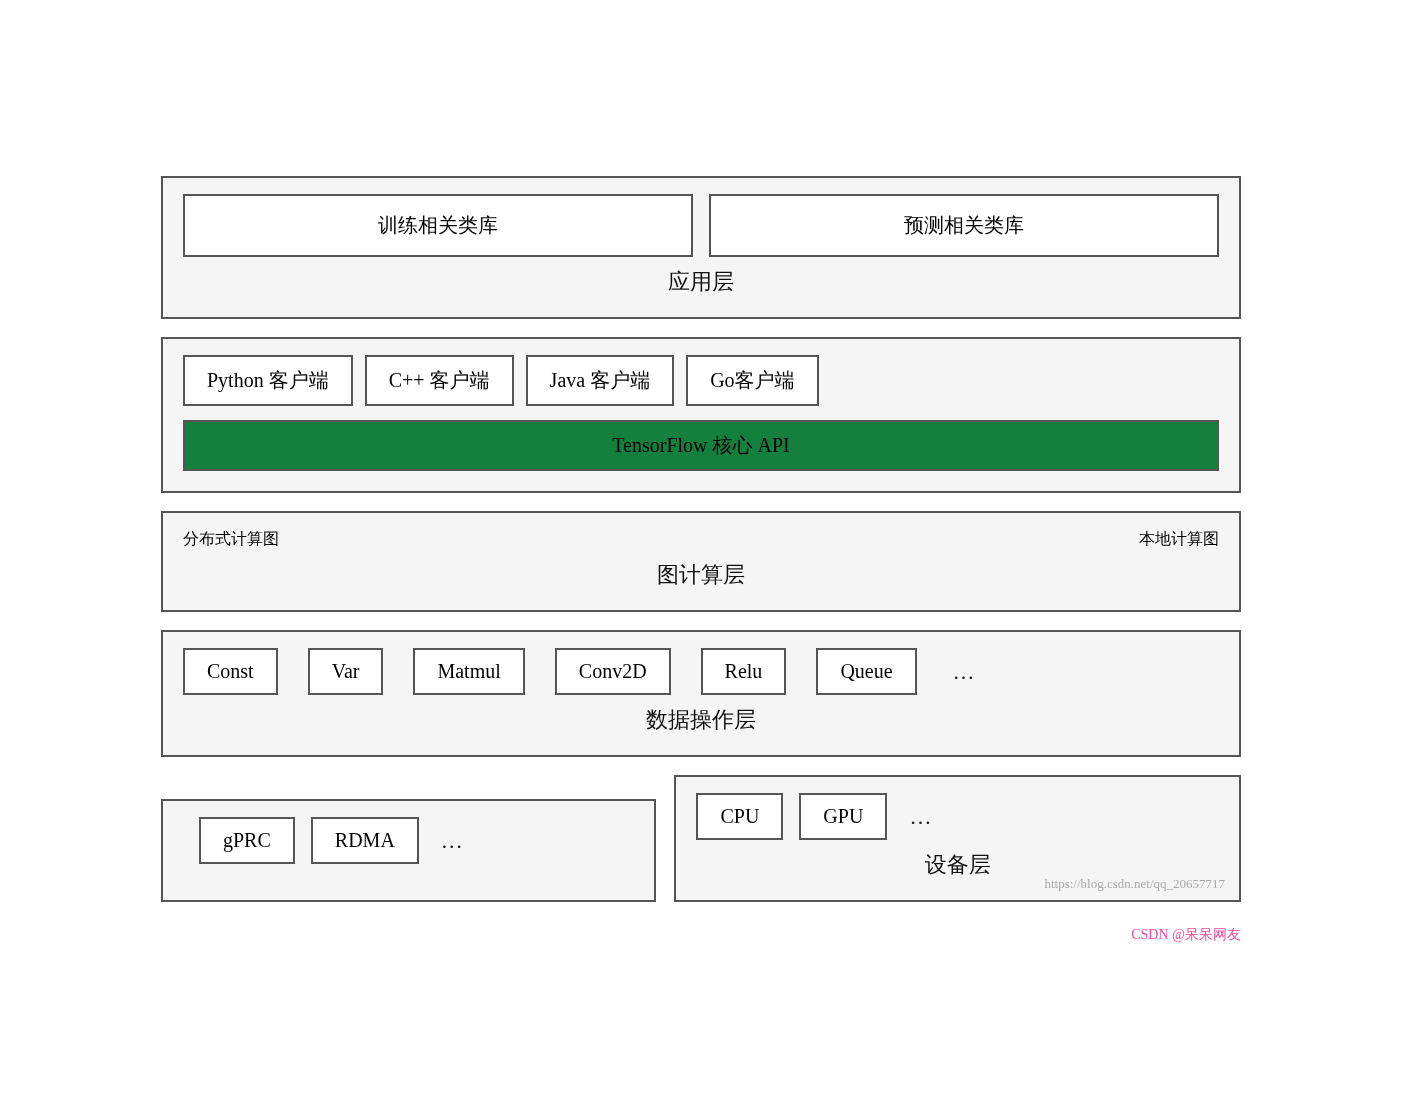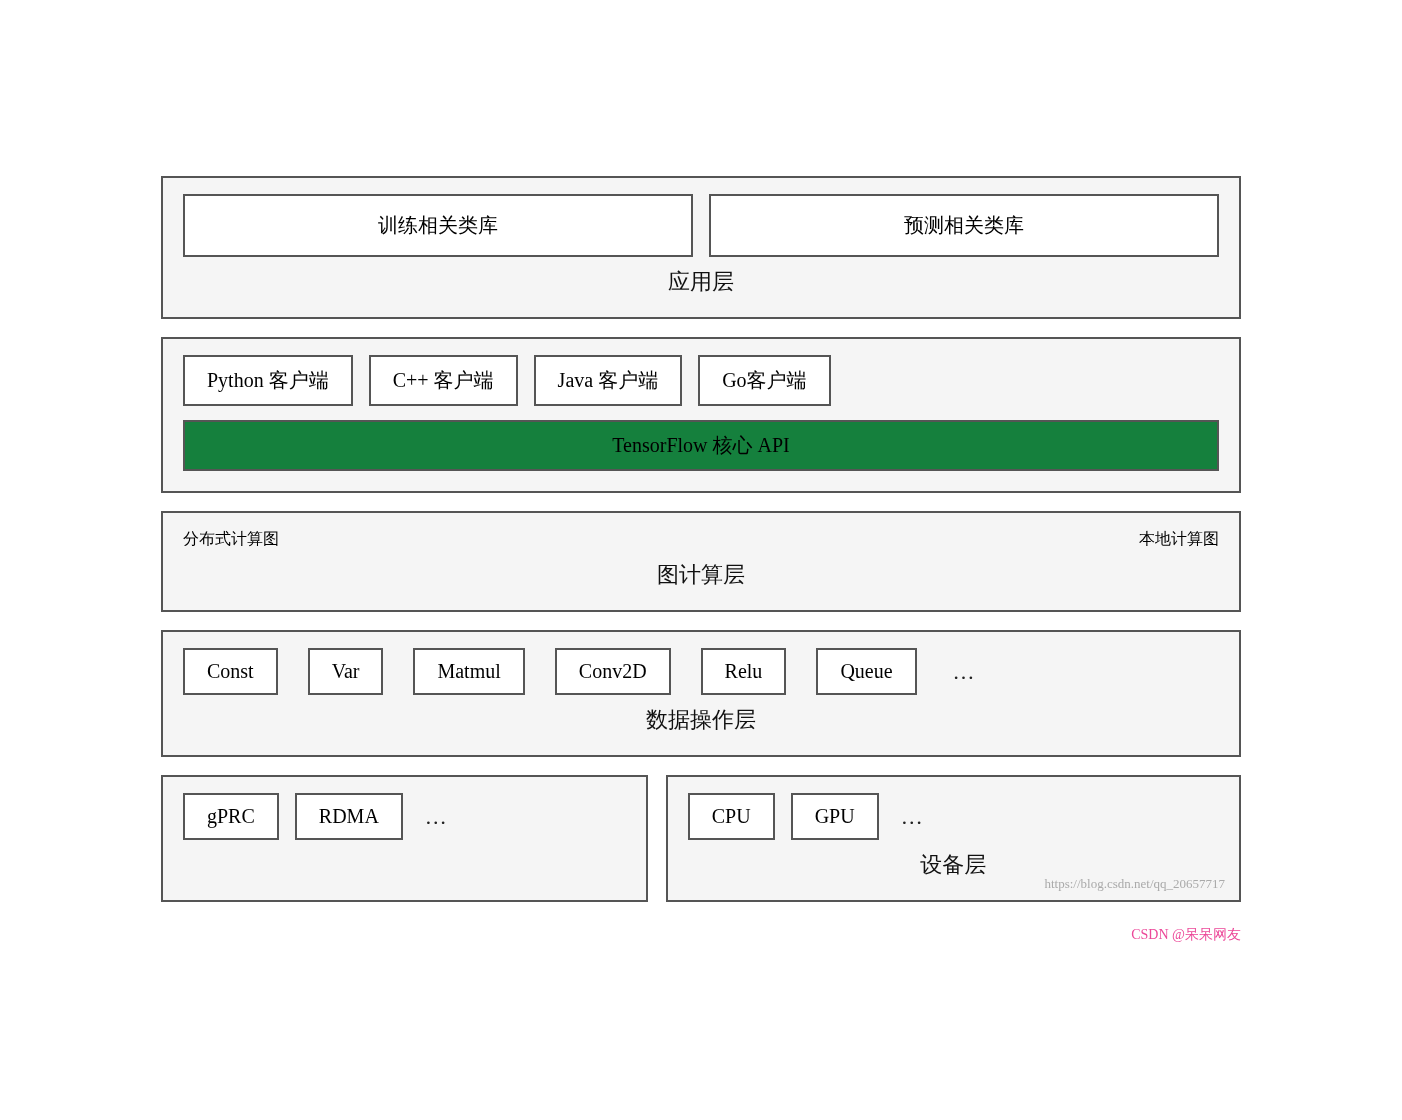--- a/index.html
+++ b/index.html
@@ -66,20 +66,21 @@
       border: 2px solid #555;
       background: #ffffff;
       padding: 16px 20px;
       font-size: 20px;
       text-align: center;
     }
 
     
     .client-layer .inner-boxes {
       justify-content: flex-start;
+      gap: 12px;
     }
 
     .client-layer .api-box {
       border: 2px solid #555;
       background: #15803d;
       padding: 10px 20px;
       font-size: 20px;
       text-align: center;
       margin-top: 14px;
     }
@@ -100,21 +101,22 @@
     .bottom-row {
       display: flex;
       flex-direction: row;
       gap: 18px;
     }
 
     .network-layer {
       flex: 1;
       border: 2px solid #555;
       background: #f5f5f5;
-      padding: 16px 20px 20px 20px;
+      padding: 16px 20px 20px 36px;
+      margin-top: 24px;
     }
 
     .device-layer {
       flex: 1.2;
       border: 2px solid #555;
       background: #f5f5f5;
       padding: 16px 20px 20px 20px;
     }
 
     .ellipsis {

